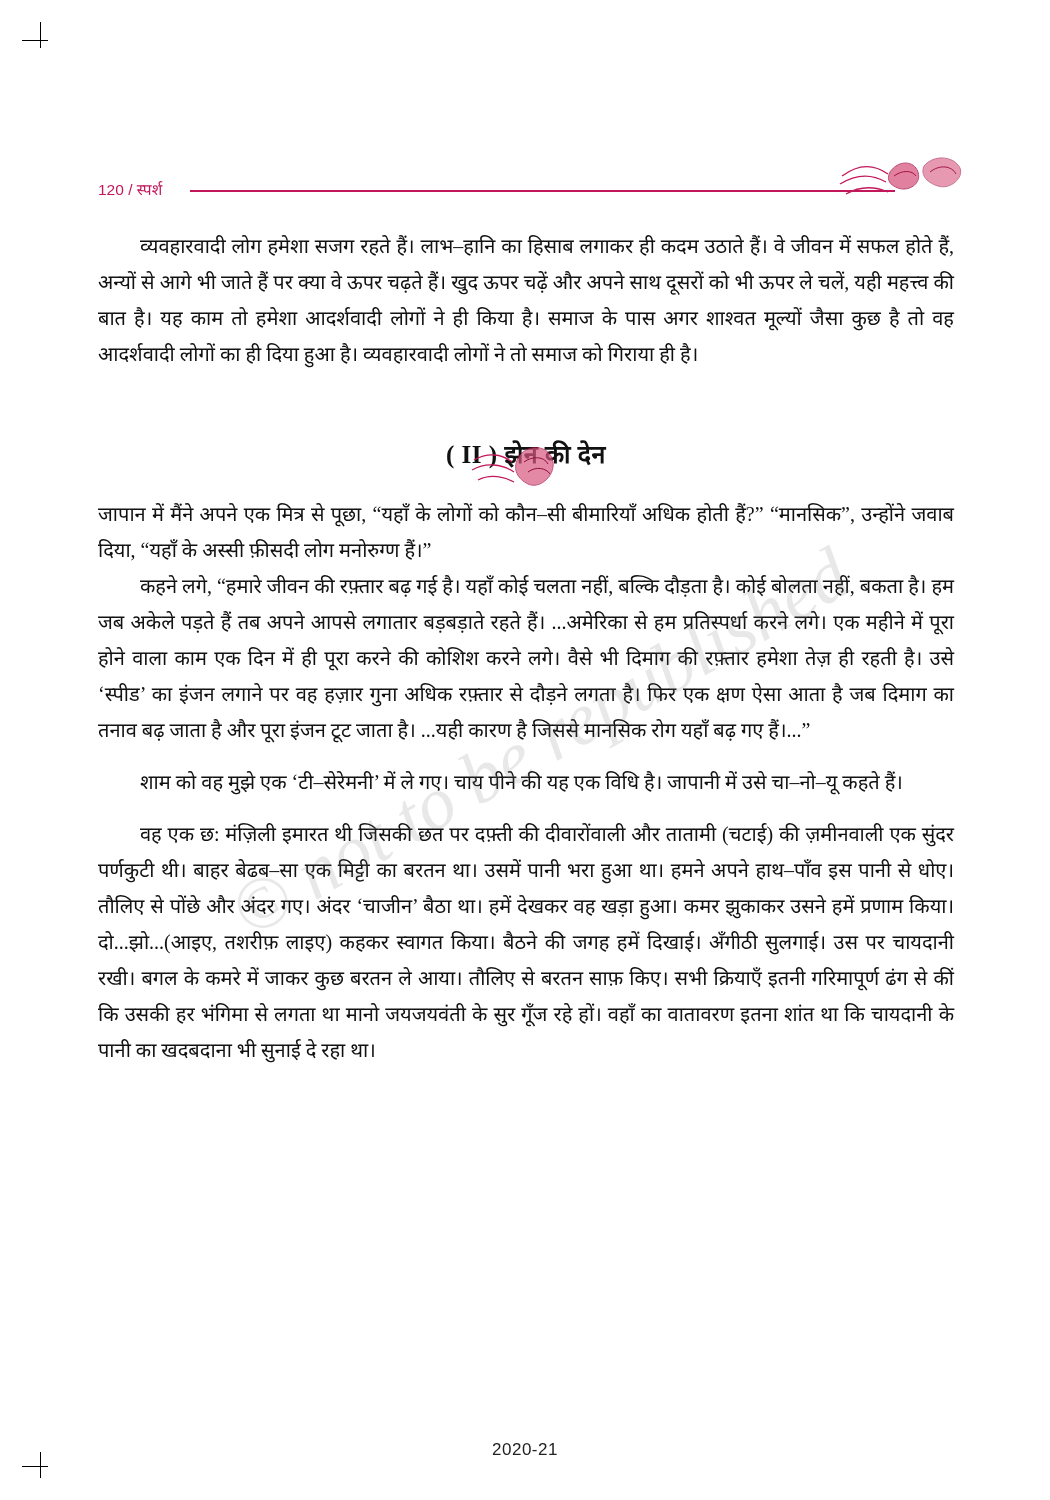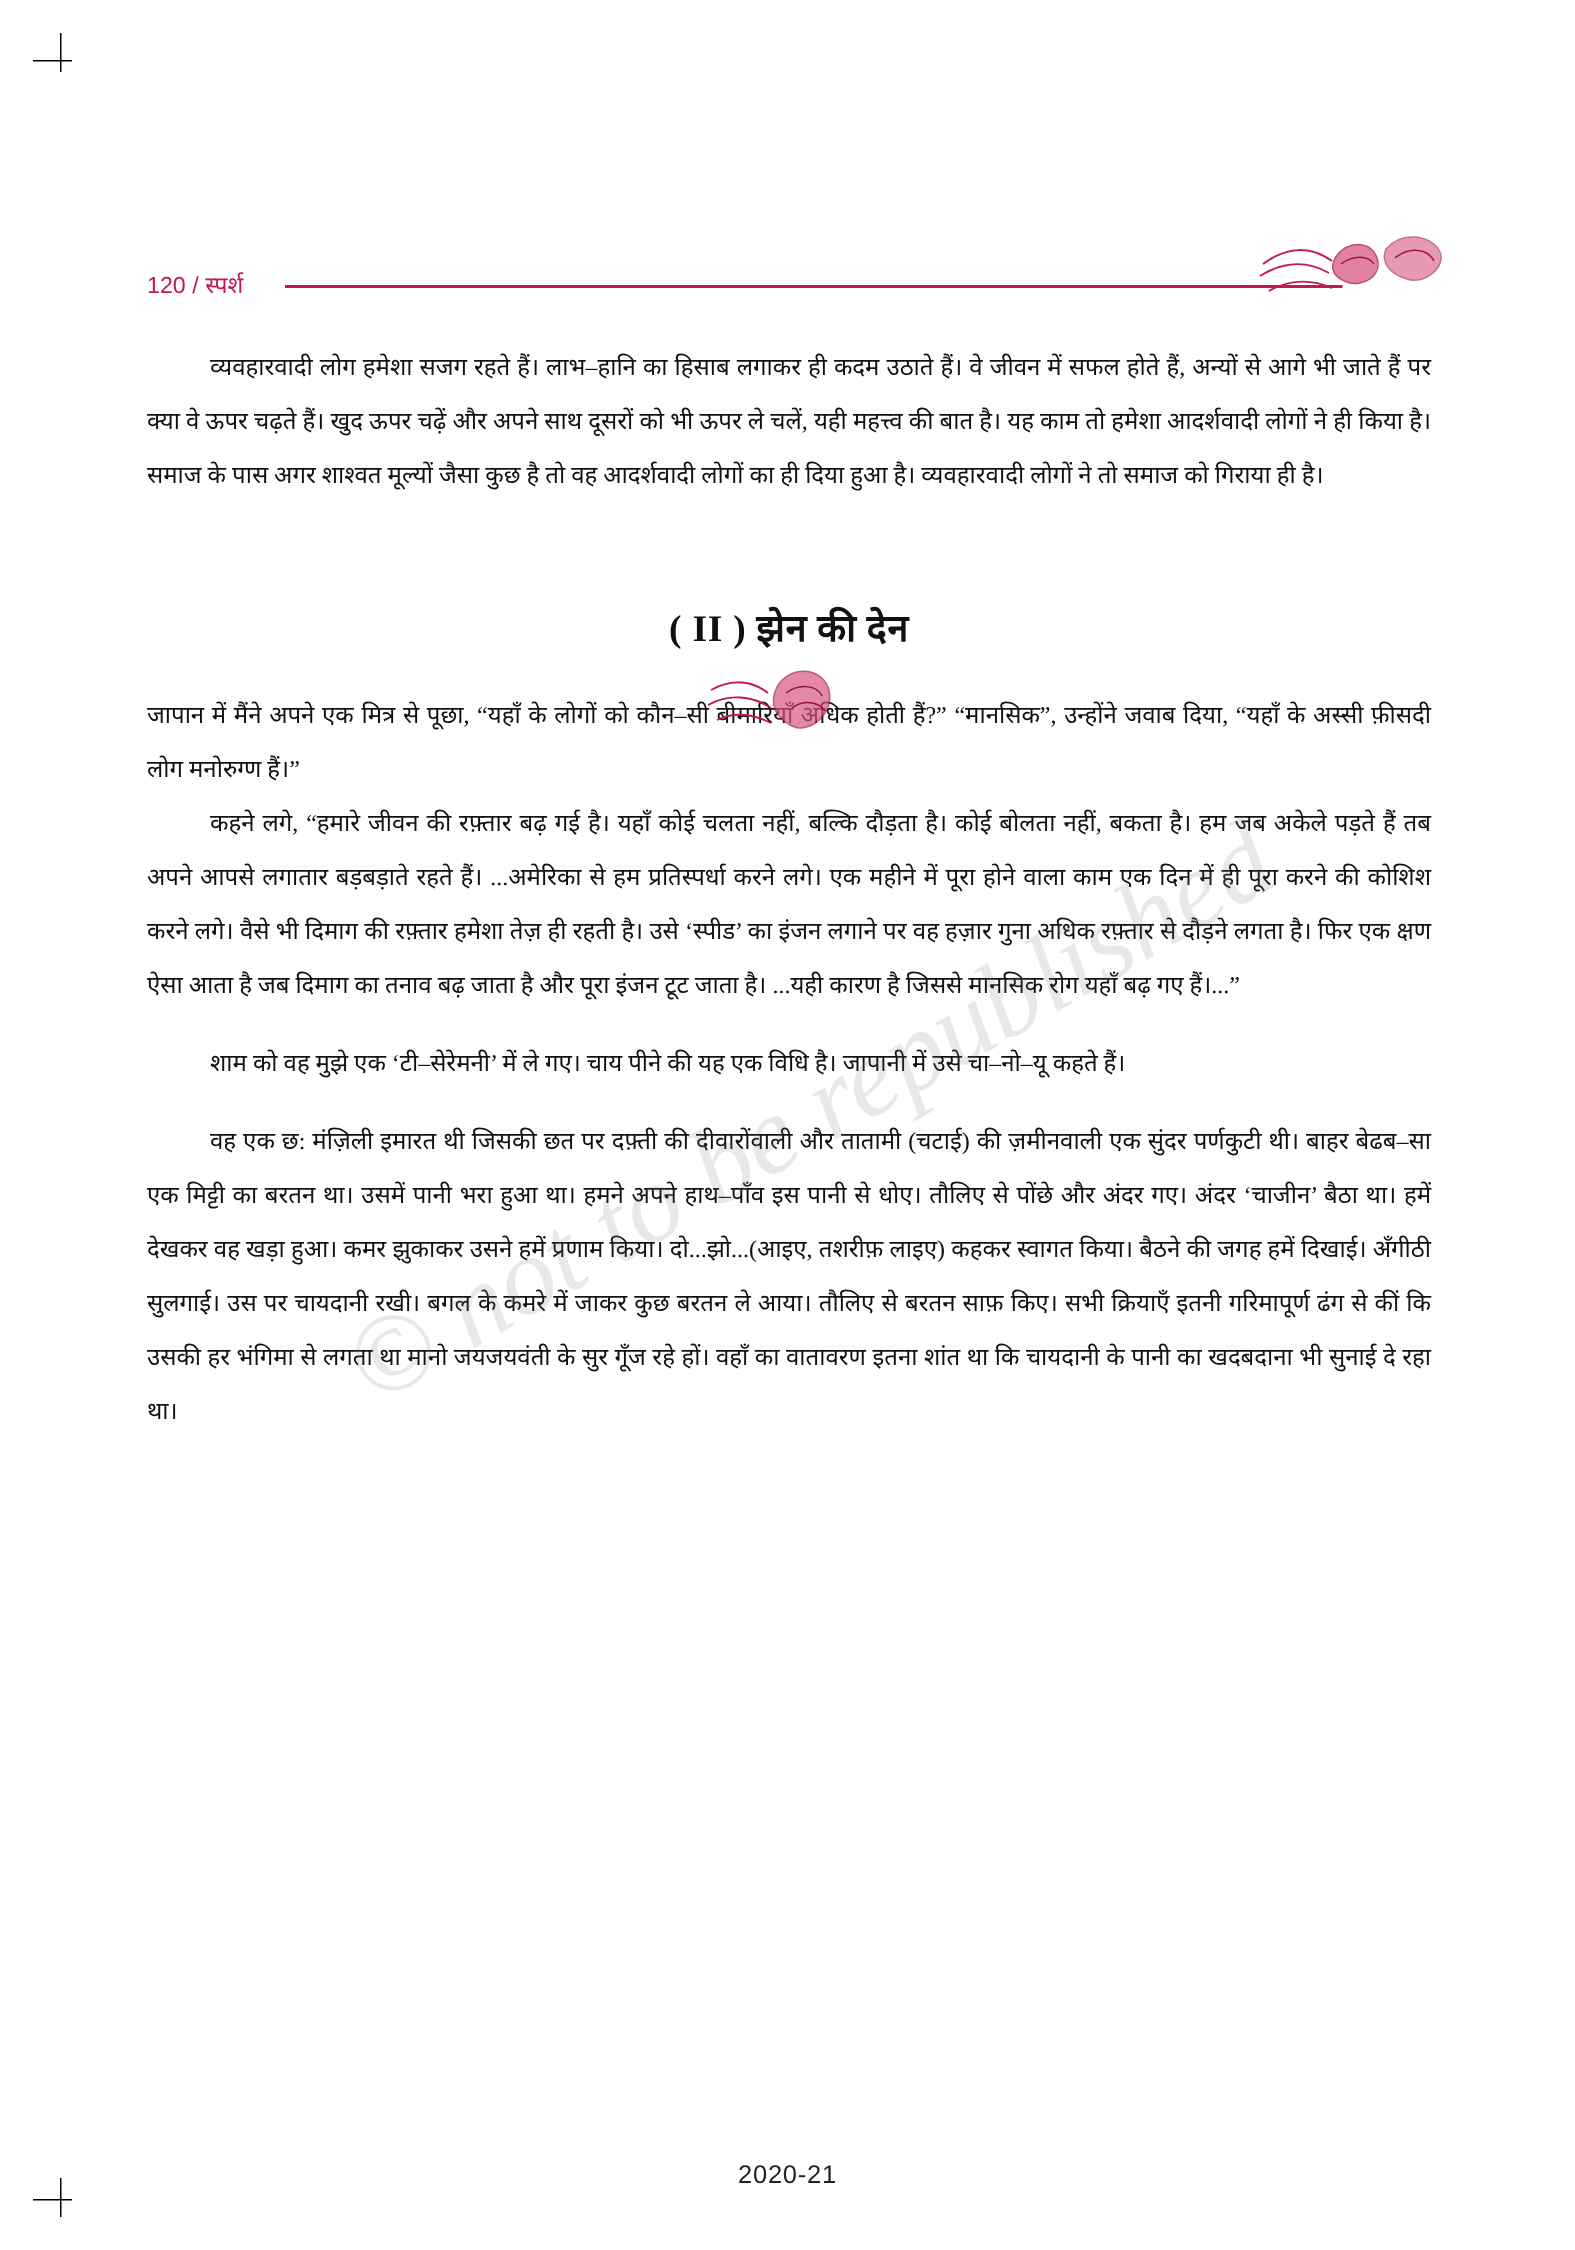--- a/index.html
+++ b/index.html
@@ -77,21 +77,21 @@
 
   
   .content {
     position: absolute;
     left: 98px;
     top: 228px;
     width: 856px;
   }
   p.para {
     margin: 0 0 0 0;
-    font-size: 16px;
+    font-size: 20px;
     line-height: 36px;
     text-align: justify;
     text-justify: inter-word;
     color: #111;
     font-family: "Liberation Serif", serif;
   }
   p.indent { text-indent: 42px; }
   p.gap-before { margin-top: 16px; }
 
   .section-title {

